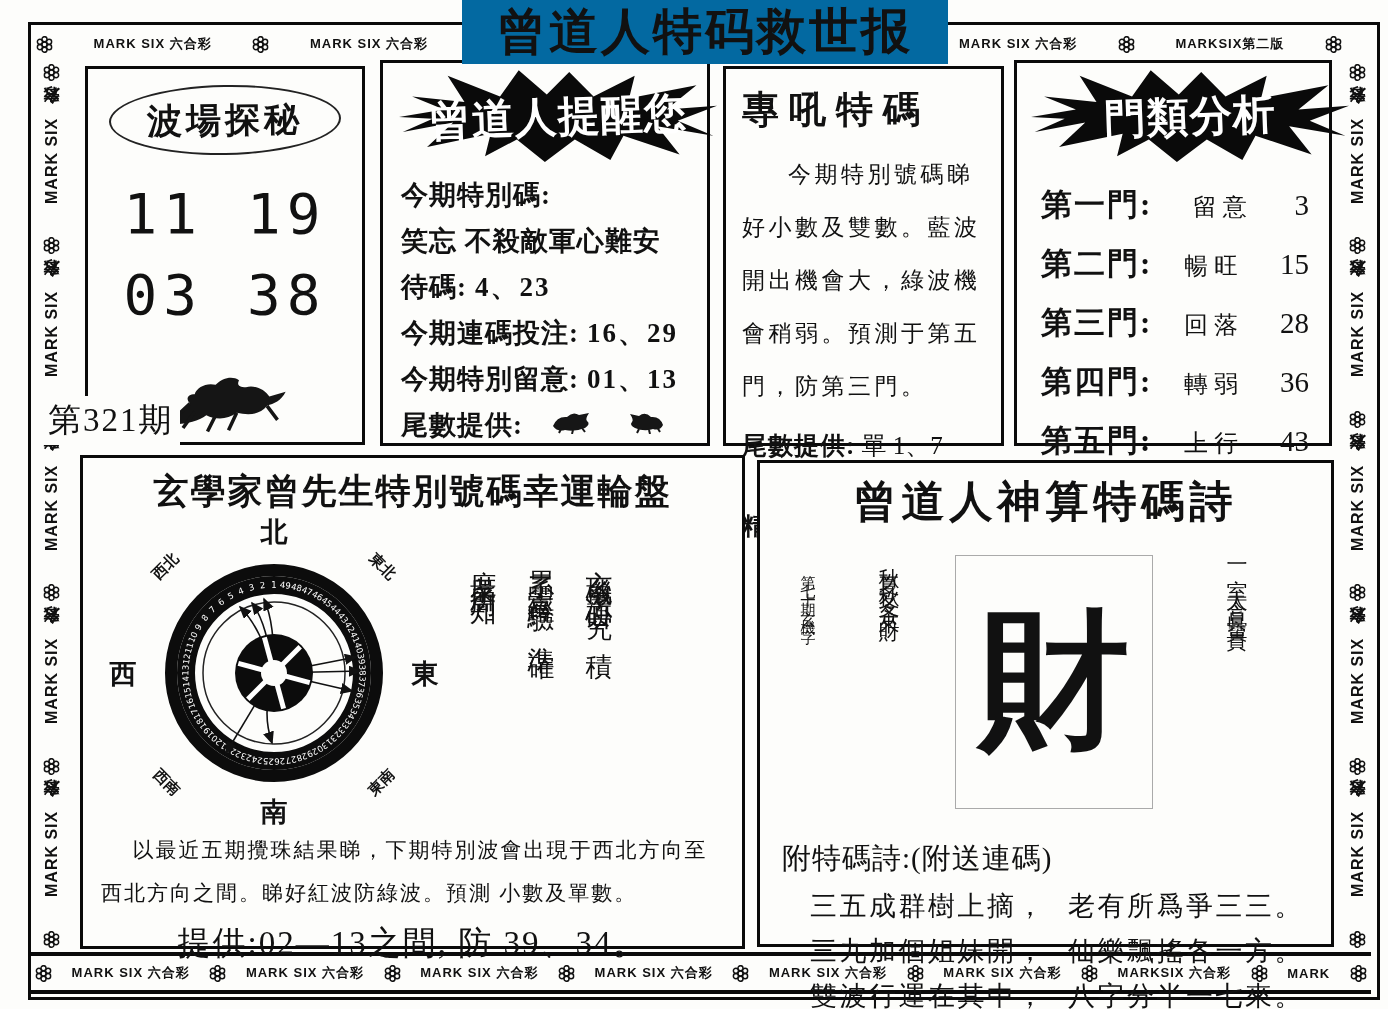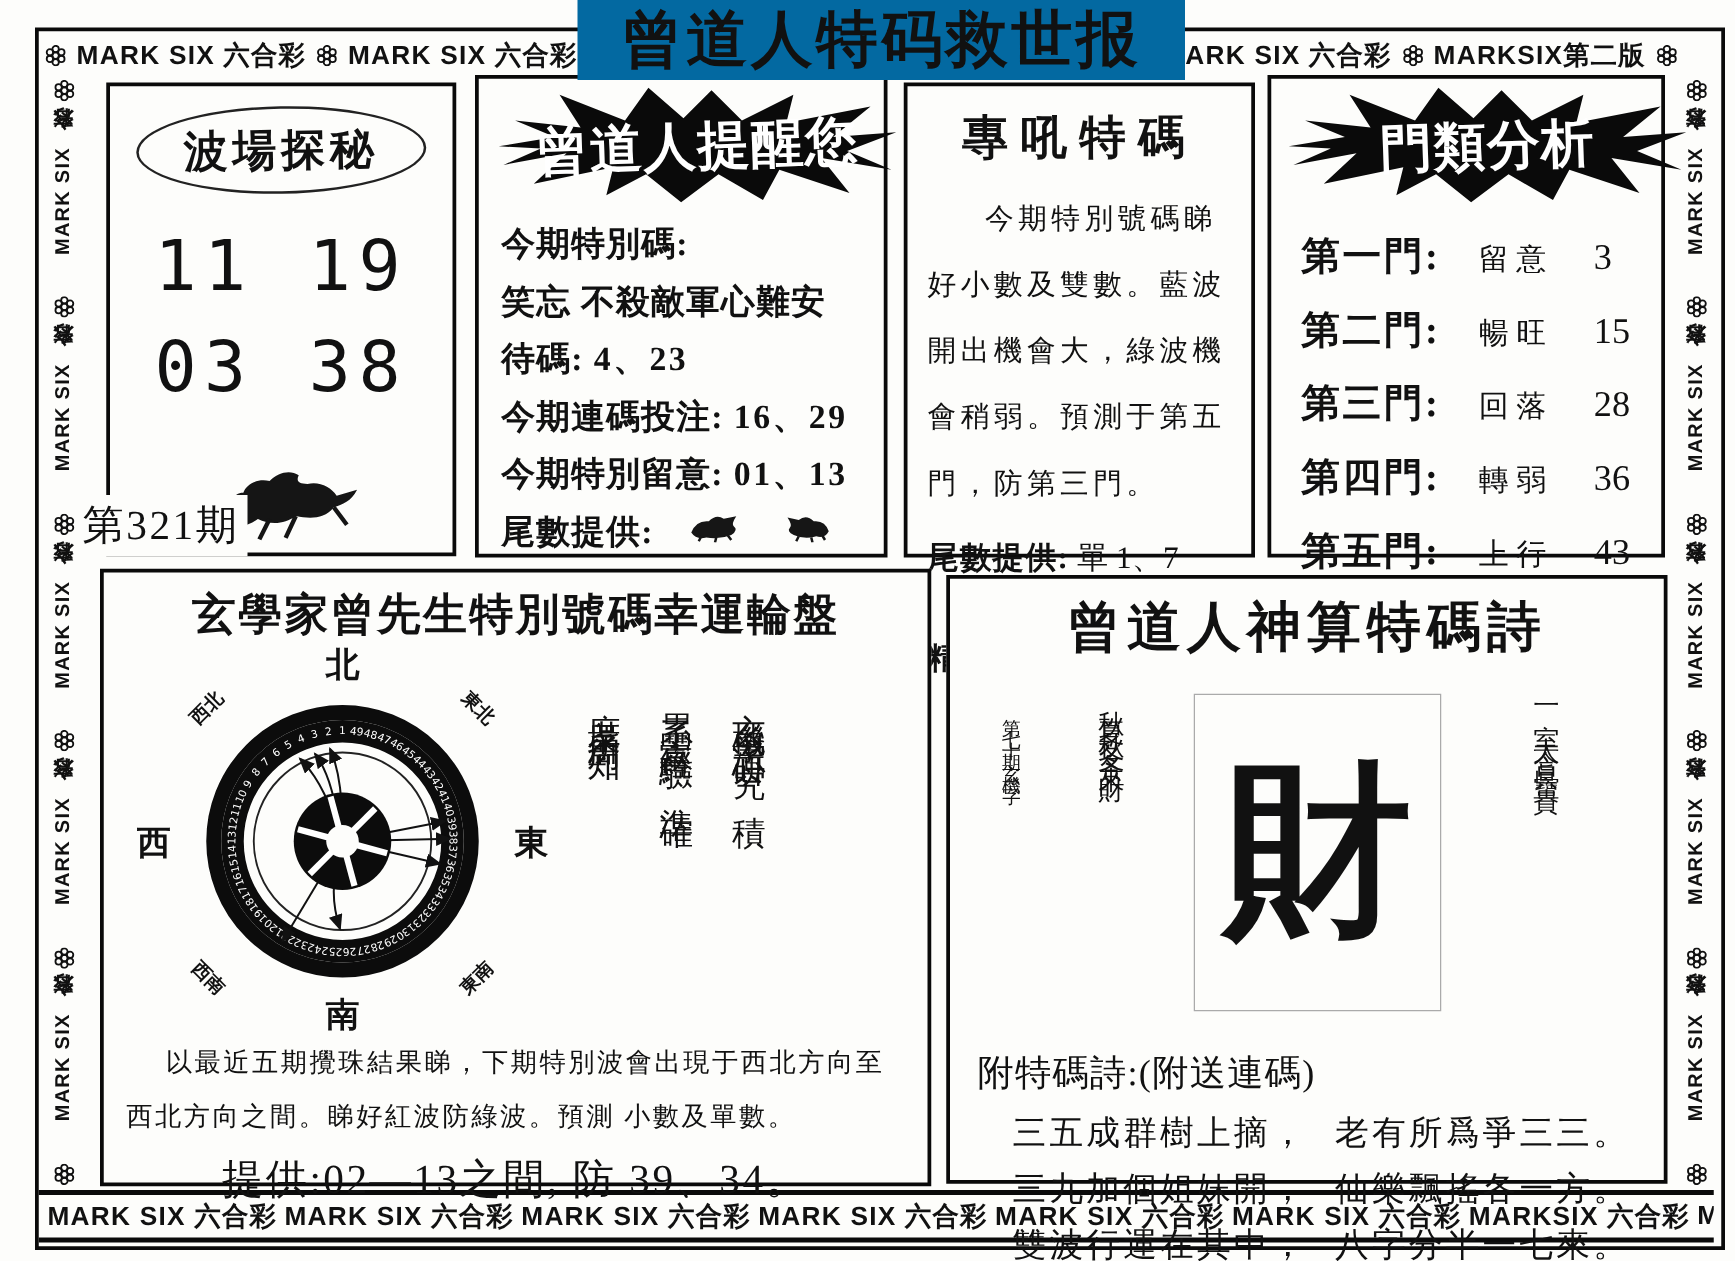--- a/index.html
+++ b/index.html
@@ -1,37 +1,37 @@
 <!DOCTYPE html>
 <html><head>
 <meta charset="utf-8">
 <style>
   html,body{margin:0;padding:0;background:#e8e8e4;}
   .page{position:relative;width:1388px;height:1009px;background:#fdfdfb;color:#111;
         font-family:"Liberation Serif","DejaVu Serif",serif;overflow:hidden;}
   .frame{position:absolute;left:28px;top:22px;width:1346px;height:972px;border:3px solid #0a0a0a;}
   
   .band-h{position:absolute;display:flex;align-items:center;justify-content:space-between;
-          font-family:"Liberation Sans","DejaVu Sans",sans-serif;font-weight:bold;font-size:21px;
+          font-family:"Liberation Sans","DejaVu Sans",sans-serif;font-weight:bold;font-size:13px;
           white-space:nowrap;overflow:hidden;}
   .band-top{left:36px;top:27px;width:1306px;height:34px;}
   .band-bottom{left:31px;top:952px;width:1340px;height:42px;border-top:4px solid #0a0a0a;border-bottom:4px solid #0a0a0a;padding:0 4px;box-sizing:border-box;}
   .band-v{position:absolute;width:38px;writing-mode:vertical-rl;transform:rotate(180deg);
           font-family:"Liberation Sans","DejaVu Sans",sans-serif;font-weight:bold;font-size:16px;
           display:flex;align-items:center;justify-content:space-between;overflow:hidden;}
   .band-left{left:33px;top:64px;height:884px;}
   .band-right{left:1339px;top:64px;height:884px;}
   .bseg{margin:0 3px;letter-spacing:1px;}
   .band-v .bseg{margin:6px 0;}
   .flower{vertical-align:middle;}
   
   .main-title{position:absolute;left:462px;top:0px;width:486px;height:64px;background:#0369a1;
               display:flex;align-items:center;justify-content:center;font-size:49px;font-weight:bold;
               letter-spacing:3px;z-index:4;}
-  .issue-label{position:absolute;left:60px;top:396px;font-size:33px;background:#fdfdfb;
+  .issue-label{position:absolute;left:42px;top:396px;font-size:33px;background:#fdfdfb;
                padding:2px 6px;z-index:5;letter-spacing:2px;}
   
   .box{position:absolute;background:#fdfdfb;border:3px solid #0a0a0a;box-sizing:border-box;}
   
   .box1{left:85px;top:66px;width:280px;height:379px;text-align:center;}
   .oval{margin:16px auto 0;width:228px;height:66px;border:2px solid #222;border-radius:50%;
         display:flex;align-items:center;justify-content:center;transform:rotate(-1deg);}
   .oval-title{font-size:35px;font-weight:bold;letter-spacing:4px;}
   .bc-nums{font-family:"DejaVu Sans Mono","Liberation Mono",monospace;font-size:56px;letter-spacing:6px;
            display:flex;justify-content:center;gap:44px;margin-top:26px;}
@@ -41,29 +41,29 @@
   .box2{left:380px;top:60px;width:330px;height:386px;padding:0 16px;overflow:visible;}
   .burst{display:block;margin:4px auto 2px;width:318px;height:100px;overflow:visible;}
   .burst-text{fill:#fff;font-size:45px;font-weight:bold;letter-spacing:1px;text-anchor:middle;}
   .r-line{display:flex;align-items:baseline;margin:10px 0 0 2px;font-size:27px;font-weight:bold;
           letter-spacing:1px;white-space:nowrap;}
   .r-val{font-weight:bold;font-size:27px;margin-left:8px;letter-spacing:2px;}
   .r-green{font-size:34px;margin-left:60px;}
   .zodiac-row{display:flex;gap:34px;margin-left:26px;align-items:center;}
   
   .box3{left:723px;top:66px;width:281px;height:380px;padding:8px 16px;}
-  .zh-title{text-align:center;font-size:37px;font-weight:bold;letter-spacing:10px;margin-top:8px;}
+  .zh-title{text-align:left;font-size:37px;font-weight:bold;letter-spacing:10px;margin-top:8px;}
   .zh-para{font-size:23px;line-height:2.3;letter-spacing:3.5px;text-indent:2em;margin-top:14px;}
   .zh-tails{font-size:25px;margin-top:16px;white-space:nowrap;}
   .zh-tails b{font-size:25px;letter-spacing:1px;}
   .zh-tail2{margin-left:128px;margin-top:2px;font-size:25px;}
   .zh-select{font-size:25px;margin-top:12px;white-space:nowrap;}
   
   .box4{left:1014px;top:60px;width:318px;height:386px;padding:0 14px;}
-  .a-row{display:flex;align-items:baseline;margin:17px 6px 0 10px;}
+  .a-row{display:flex;align-items:baseline;margin:17px 6px 0 10px;gap:10px;}
   .a-gate{font-size:31px;font-weight:bold;letter-spacing:2px;width:142px;}
   .a-word{font-size:24px;width:92px;letter-spacing:6px;}
   .a-num{font-size:29px;}
   
   .box5{left:80px;top:455px;width:665px;height:494px;padding:6px 10px;}
   .w-title{text-align:center;font-size:35px;font-weight:bold;letter-spacing:2px;margin-top:4px;}
   .w-mid{display:flex;align-items:flex-start;}
   .wheel-svg{display:block;margin-left:16px;flex:0 0 auto;}
   .w-cols{display:flex;flex-direction:row-reverse;gap:22px;margin:34px 0 0 26px;}
   .w-col{writing-mode:vertical-rl;text-orientation:upright;font-size:27px;letter-spacing:7px;height:270px;}

